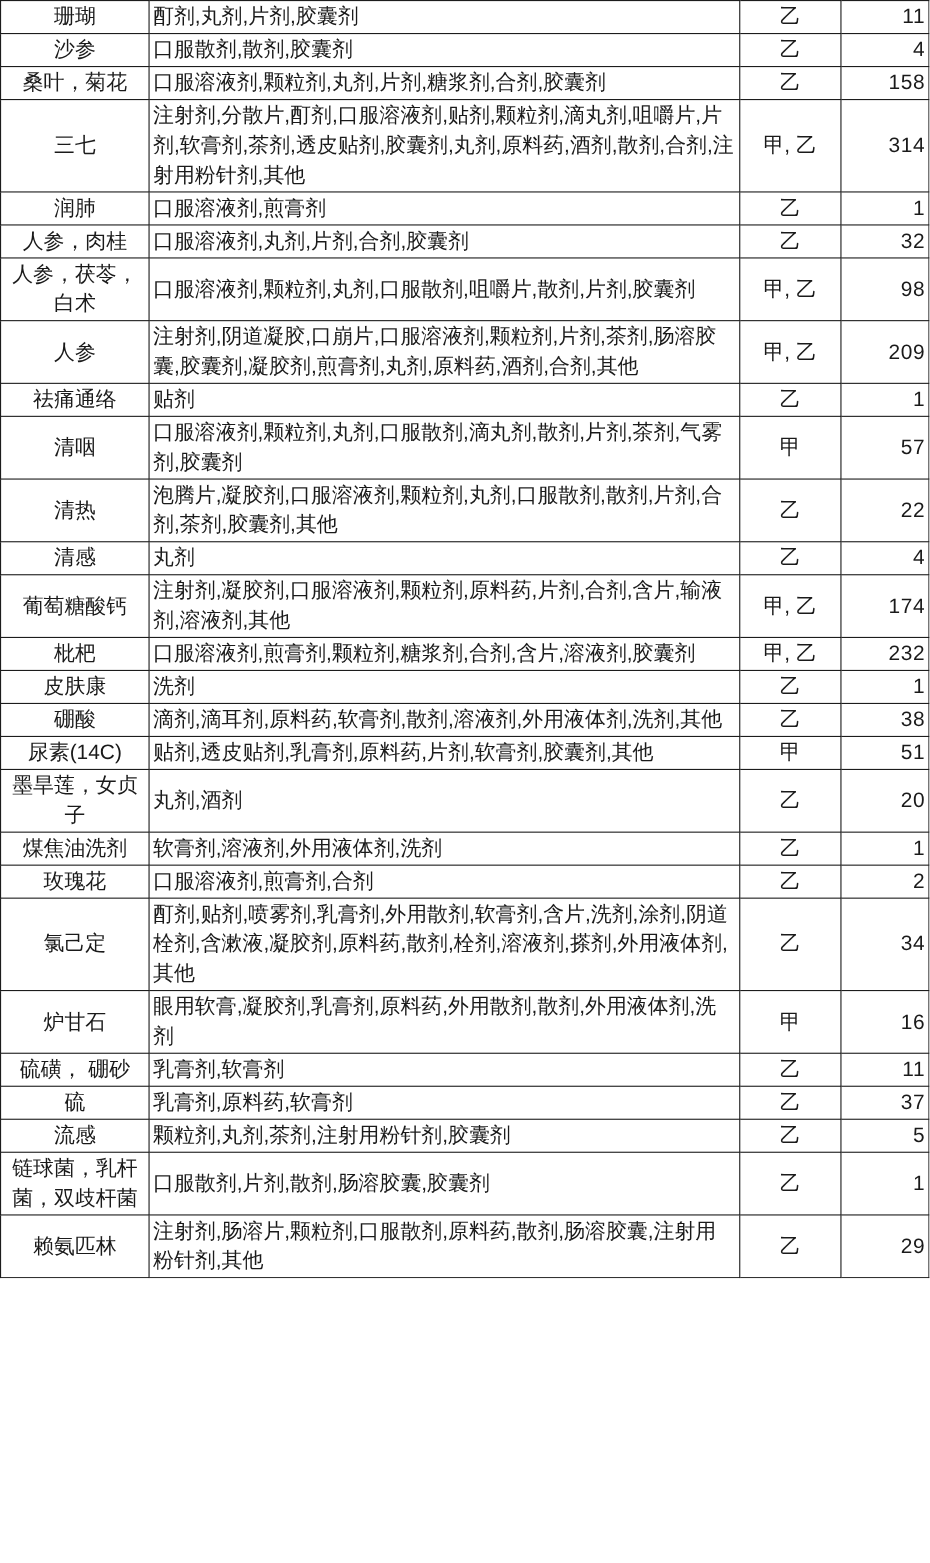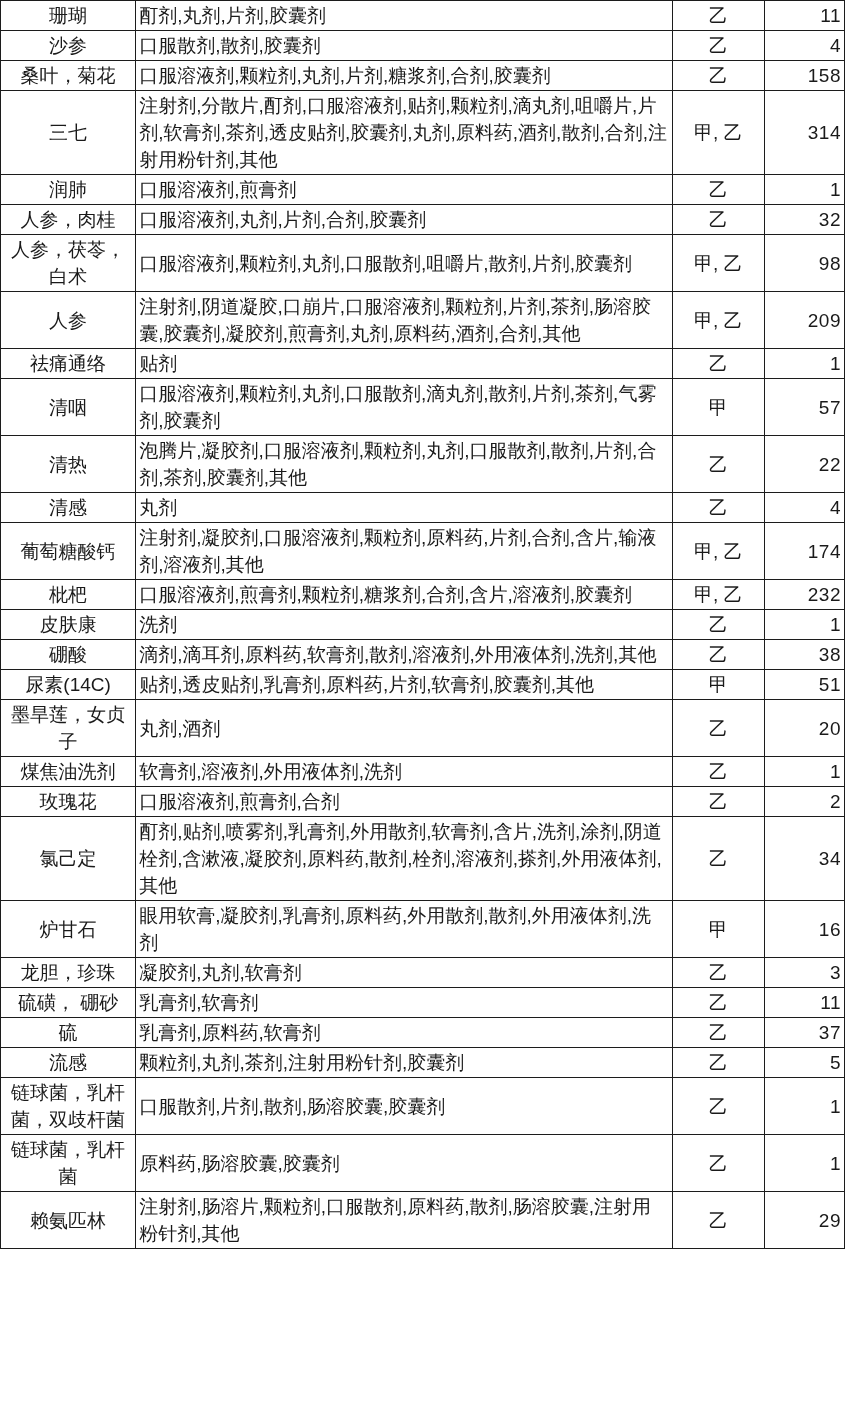--- a/index.html
+++ b/index.html
@@ -208,26 +208,20 @@
     <td class="c-count">34</td>
   </tr>
 
   <tr>
     <td class="c-name">炉甘石</td>
     <td class="c-forms">眼用软膏,凝胶剂,乳膏剂,原料药,外用散剂,散剂,外用液体剂,洗剂</td>
     <td class="c-cat">甲</td>
     <td class="c-count">16</td>
   </tr>
 
-  <tr>
-    <td class="c-name">龙胆，珍珠</td>
-    <td class="c-forms">凝胶剂,丸剂,软膏剂</td>
-    <td class="c-cat">乙</td>
-    <td class="c-count">3</td>
-  </tr>
 
   <tr>
     <td class="c-name">硫磺， 硼砂</td>
     <td class="c-forms">乳膏剂,软膏剂</td>
     <td class="c-cat">乙</td>
     <td class="c-count">11</td>
   </tr>
 
   <tr>
     <td class="c-name">硫</td>
@@ -243,26 +237,20 @@
     <td class="c-count">5</td>
   </tr>
 
   <tr>
     <td class="c-name">链球菌，乳杆菌，双歧杆菌</td>
     <td class="c-forms">口服散剂,片剂,散剂,肠溶胶囊,胶囊剂</td>
     <td class="c-cat">乙</td>
     <td class="c-count">1</td>
   </tr>
 
-  <tr>
-    <td class="c-name">链球菌，乳杆菌</td>
-    <td class="c-forms">原料药,肠溶胶囊,胶囊剂</td>
-    <td class="c-cat">乙</td>
-    <td class="c-count">1</td>
-  </tr>
 
 
   <tr>
     <td class="c-name">赖氨匹林</td>
     <td class="c-forms">注射剂,肠溶片,颗粒剂,口服散剂,原料药,散剂,肠溶胶囊,注射用粉针剂,其他</td>
     <td class="c-cat">乙</td>
     <td class="c-count">29</td>
   </tr>
 </tbody>
   </table>

